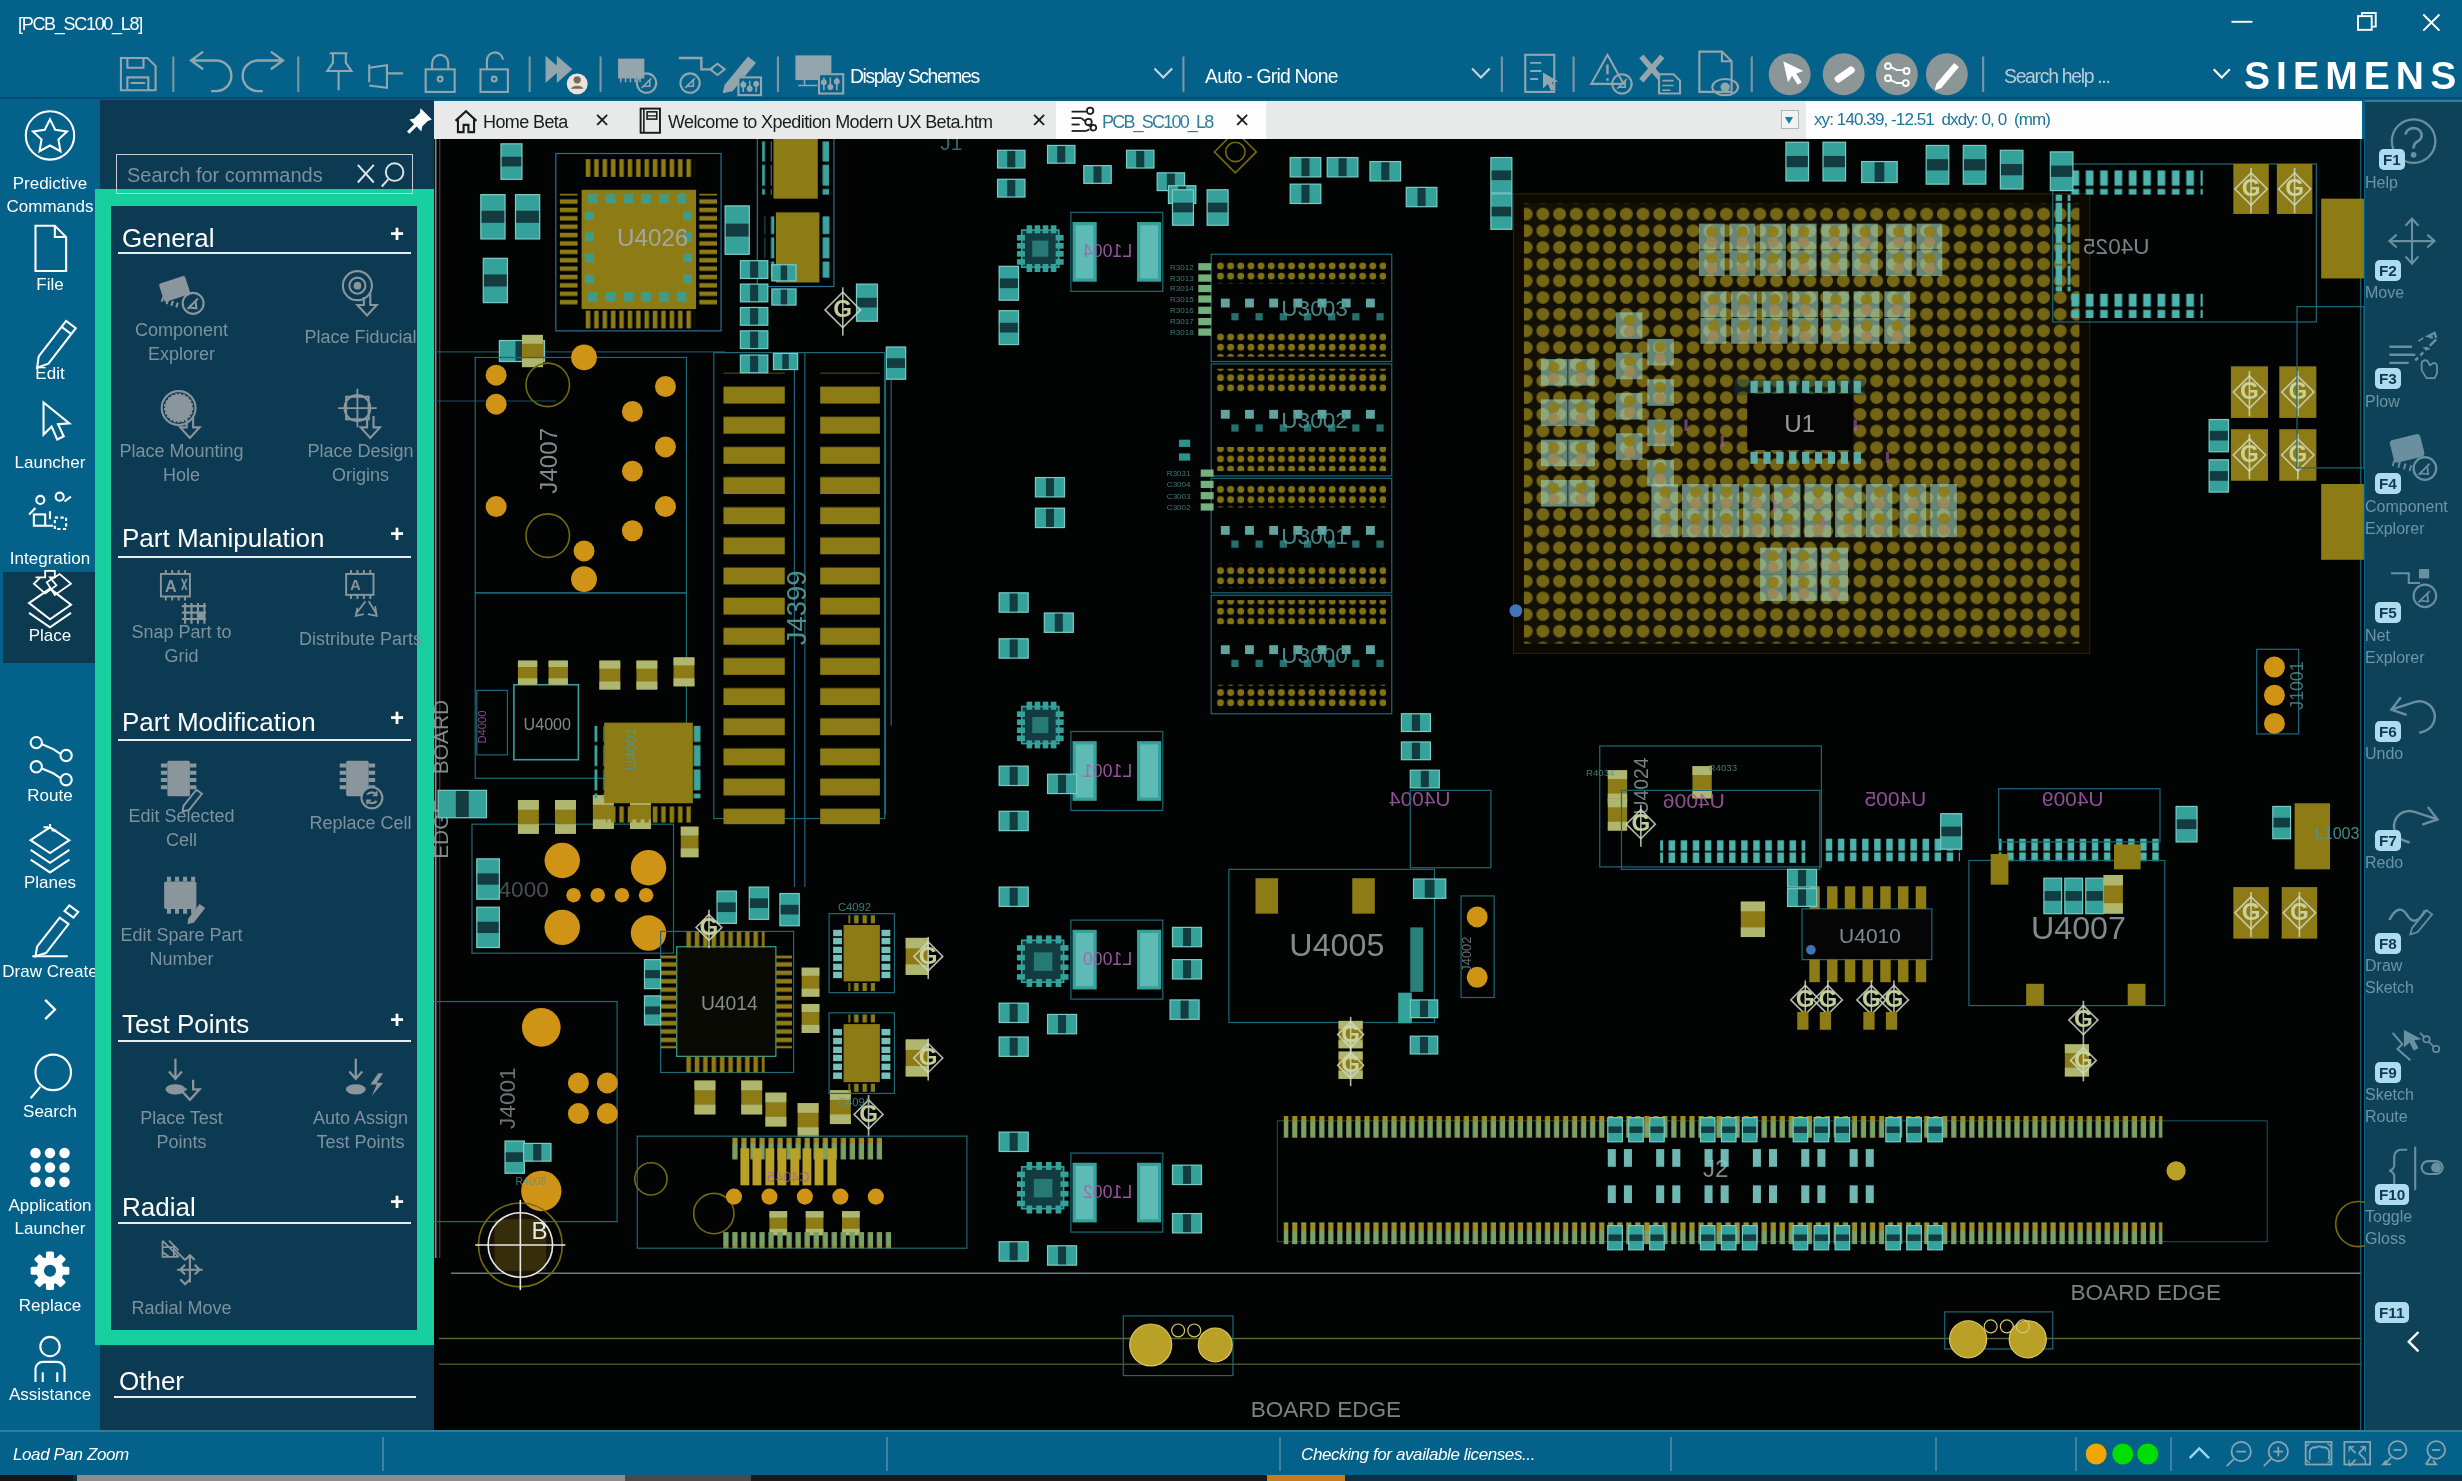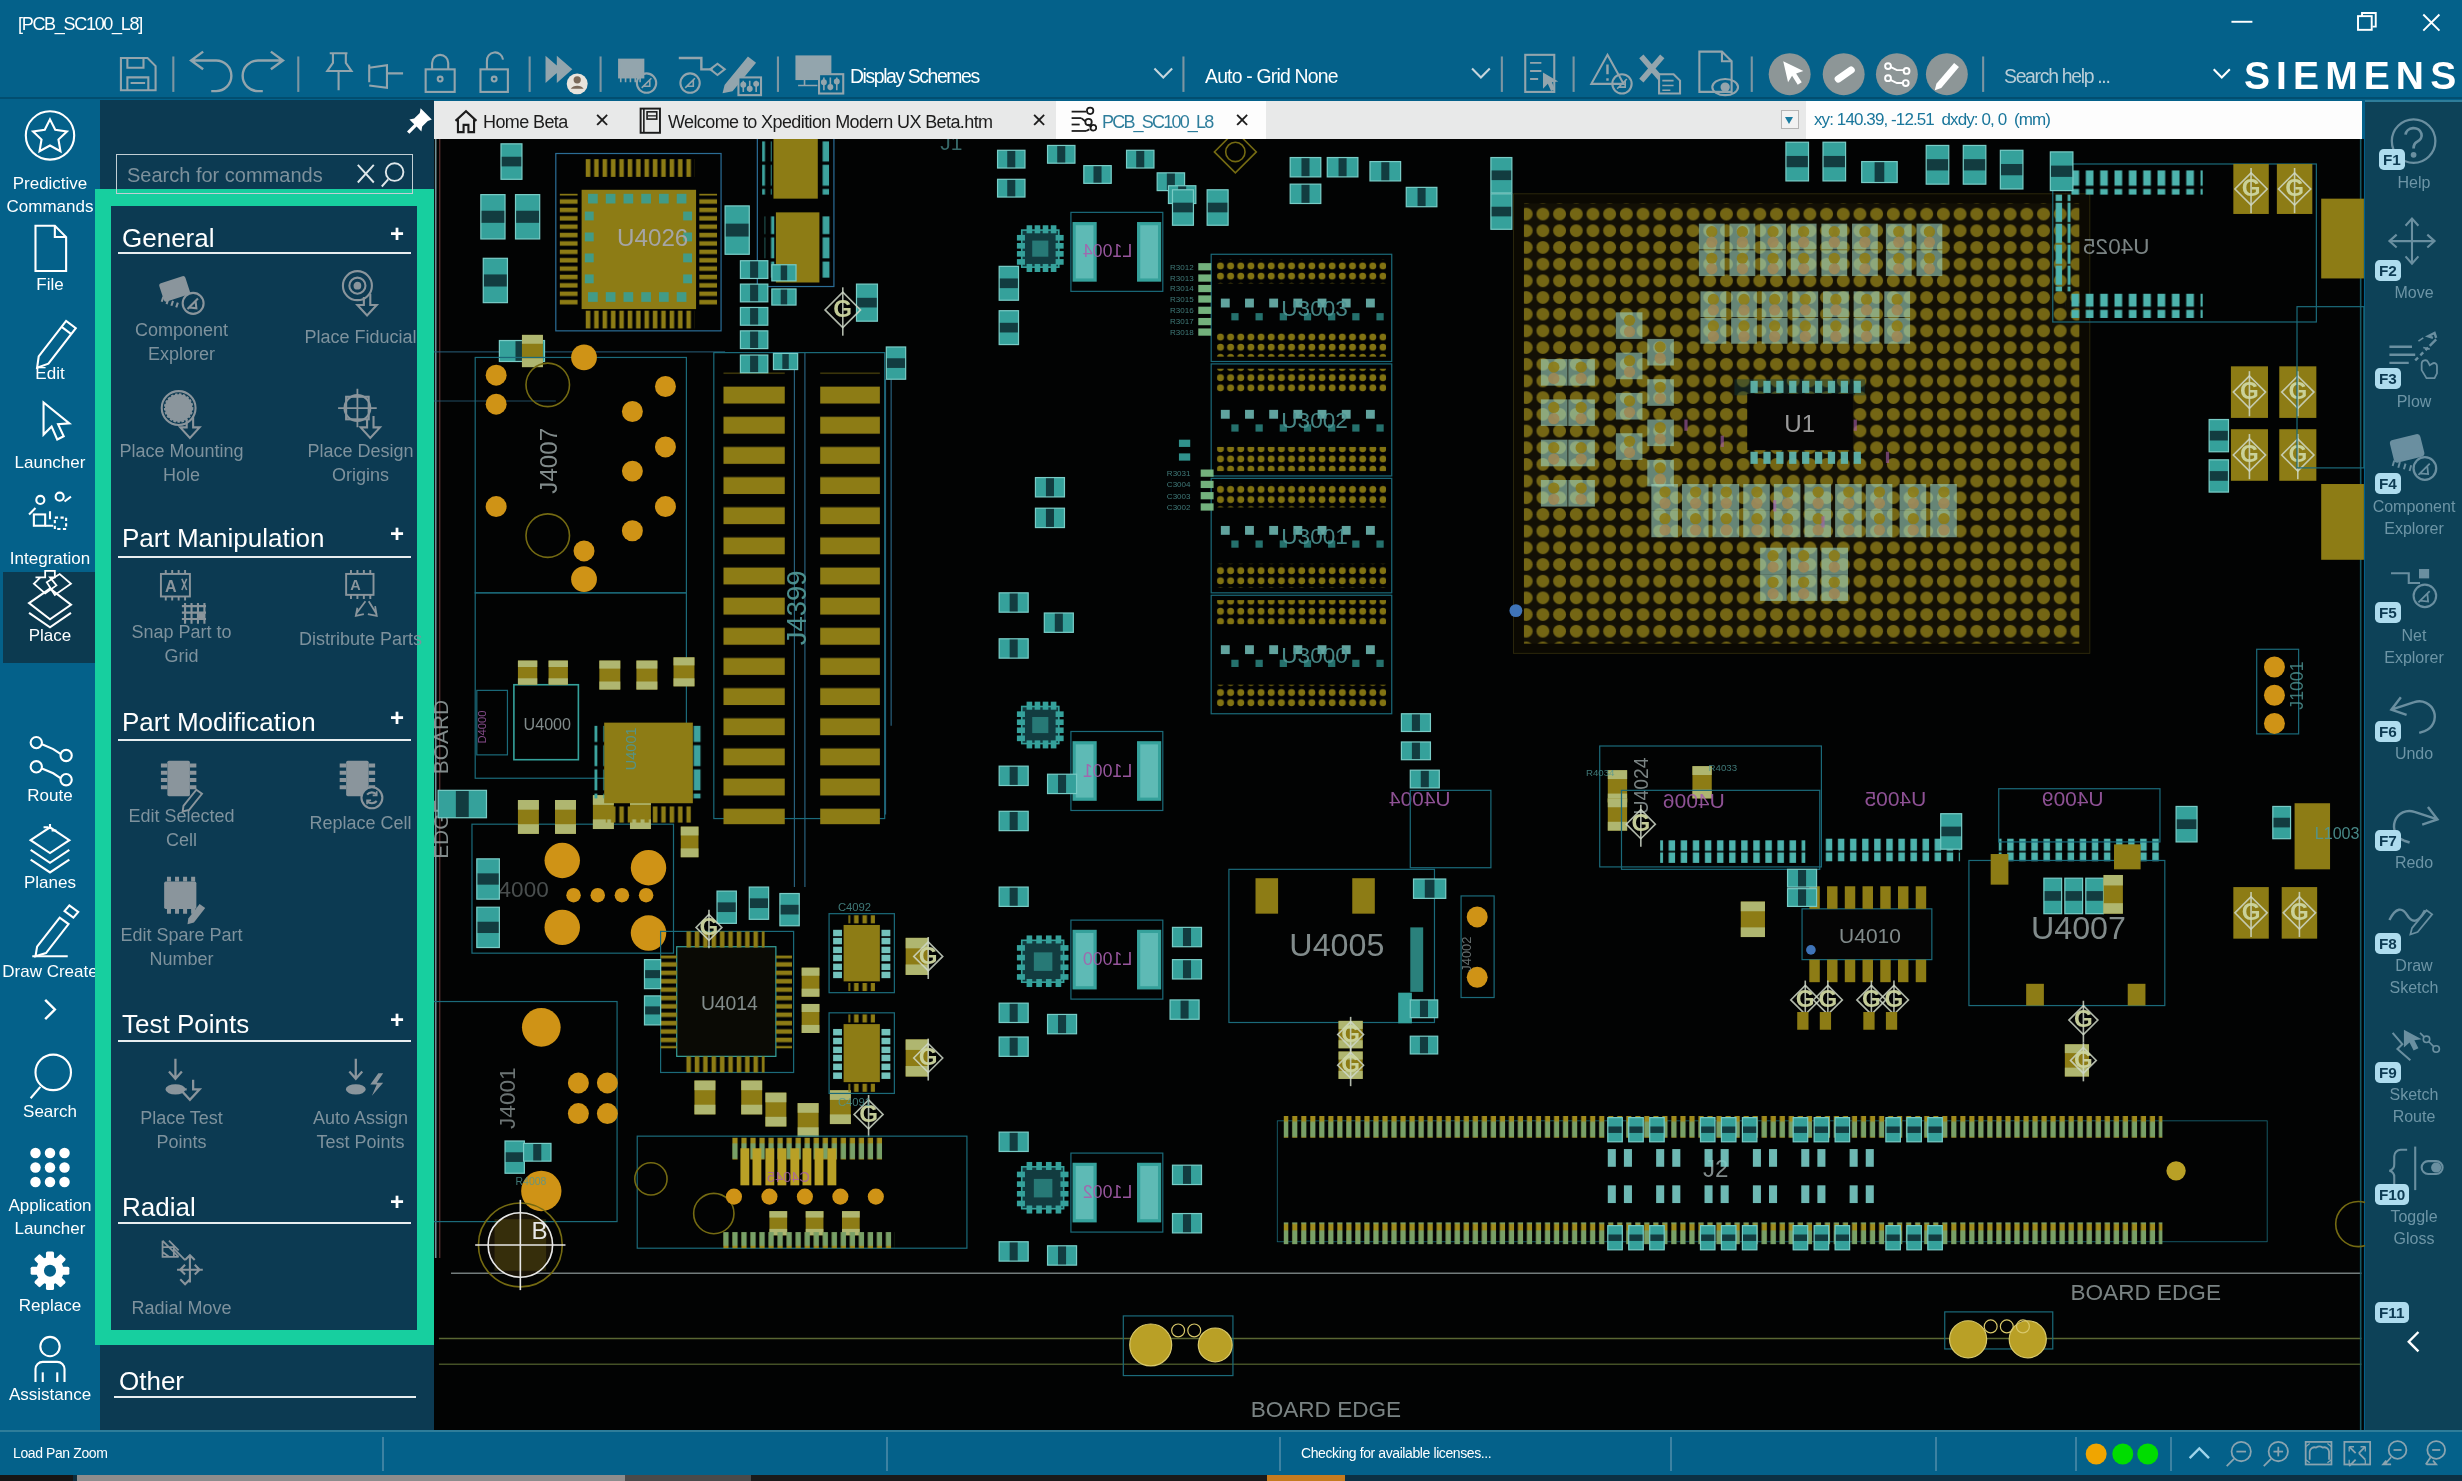--- a/index.html
+++ b/index.html
@@ -27,24 +27,24 @@
   #greenbox { left:95px; top:189px; width:339px; height:1156px; background:#17cf9f; }
   #greeninner { left:111px; top:206px; width:306px; height:1124px; background:#0c3a52; }
   .sechead { position:absolute; color:#fff; font-size:26px; white-space:nowrap; }
   .secplus { position:absolute; color:#fff; font-size:24px; font-weight:bold; }
   .secline { position:absolute; height:1.6px; background:#e8eef0; }
   .cmdlabel { position:absolute; width:153px; text-align:center; color:#7e929d;
      font-size:18px; line-height:24px; white-space:nowrap; }
   #rightbar { left:2365px; top:100px; width:98px; height:1332px; background:#0d4258; }
   .fbadge { position:absolute; background:#aedcee; color:#0c3a52; font-weight:bold;
      font-size:15.3px; padding:1.6px 4px; border-radius:4.8px; }
-  .flabel { position:absolute; width:98px; text-align:center; color:#6d95a6;
+  .flabel { position:absolute; width:98px; text-align:left; color:#6d95a6;
      font-size:16px; line-height:22px; left:0;}
   #statusbar { left:0; top:1432px; width:2462px; height:44px; background:#04618a; }
-  .statxt { position:absolute; color:#fff; font-size:14px; top:13px; letter-spacing:-0.4px; }
+  .statxt { position:absolute; color:#fff; font-size:17px; top:13px; letter-spacing:-0.4px;font-style:italic; }
   .statsep { position:absolute; top:4.8px; width:1.6px; height:34px; background:#3d82a2; }
   #bottomstrip { left:0; top:1475px; width:2462px; height:5.6px; background:#0c2d3e; }
   #siemens { left:2244px; top:54px; color:#fff; font-size:39px;
      font-weight:bold; letter-spacing:6.1px;text-align:right; }
 </style>
 </head>
 <body>
 
 <svg class="abs" id="pcb" style="left:433px;top:139px" width="1932" height="1293" viewBox="0 0 2396 1604">
     <defs>

